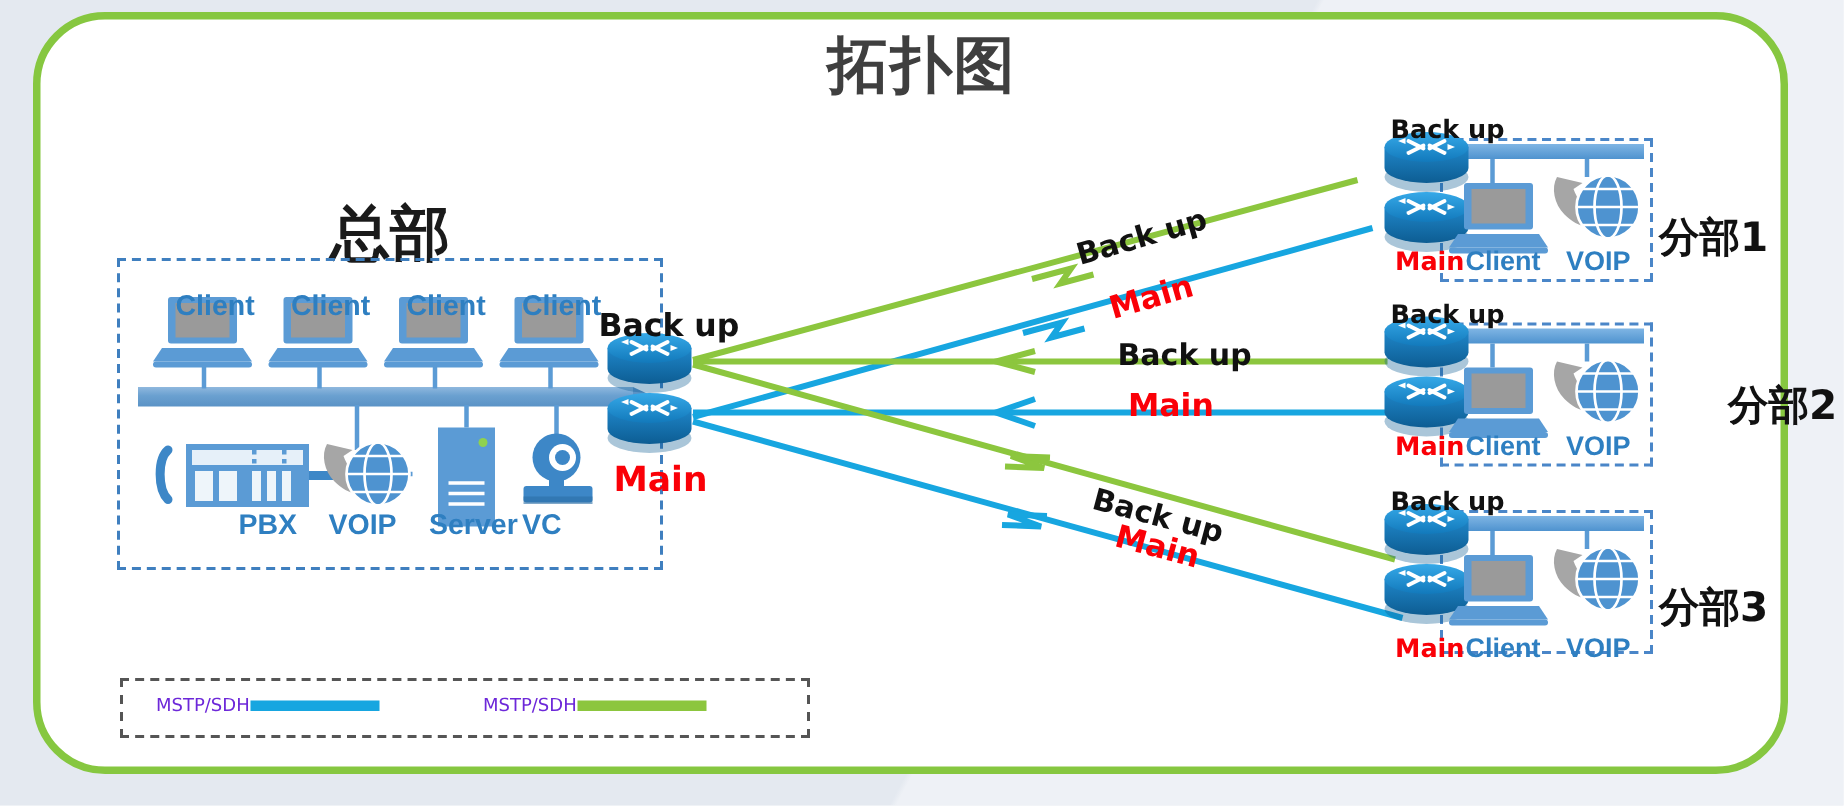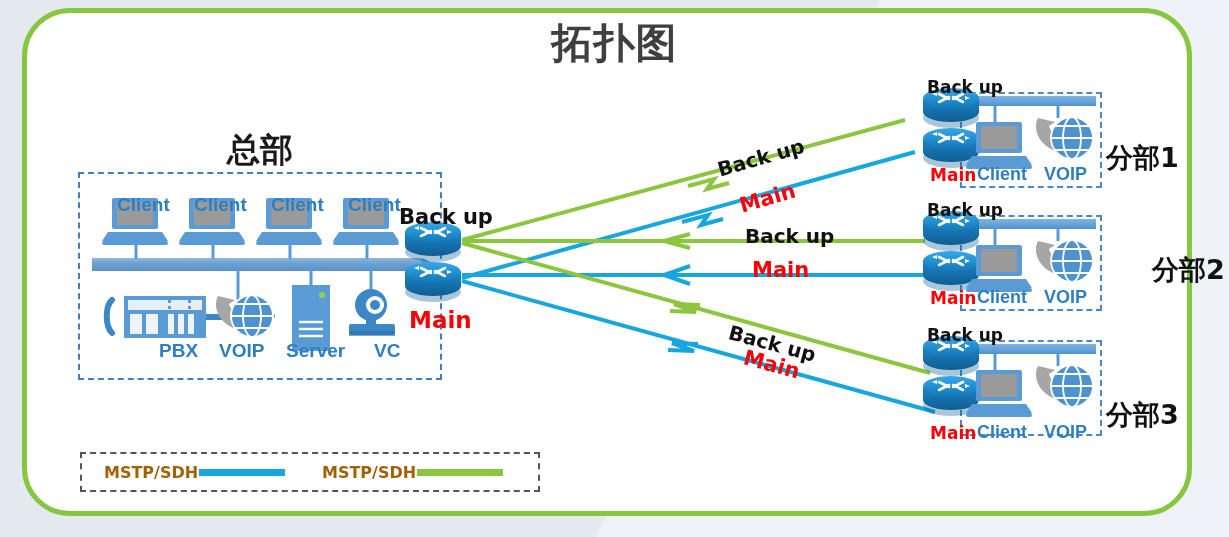--- a/index.html
+++ b/index.html
@@ -17,21 +17,21 @@
     background:#ffffff;border:5px solid #86c740;border-radius:48px;box-sizing:border-box;}
 
   .layer{position:absolute;left:0;top:0;width:1229px;height:537px;}
   svg.layer{overflow:visible;}
 
   .title{position:absolute;left:0;top:16px;width:1229px;text-align:center;
     font-size:41px;font-weight:bold;color:#3f3f3f;letter-spacing:1px;
     font-family:"DejaVu Sans","Liberation Sans",sans-serif;}
 
   .hq-title{position:absolute;left:170px;top:128px;width:180px;text-align:center;
-    font-size:33px;font-weight:bold;color:#1a1a1a;
+    font-size:40px;font-weight:bold;color:#1a1a1a;
     font-family:"DejaVu Sans","Liberation Sans",sans-serif;}
 
   .dashbox{position:absolute;border:2px dashed #3f7fbf;box-sizing:border-box;}
   .dashbox.hq{left:78px;top:172px;width:364px;height:208px;}
   .dashbox.br{border-color:#4a86c8;}
   .dashbox.b1{left:960px;top:92px;width:142px;height:96px;}
   .dashbox.b2{left:960px;top:215px;width:142px;height:96px;}
   .dashbox.b3{left:960px;top:340px;width:142px;height:96px;}
 
   .lbl{position:absolute;font-weight:bold;white-space:nowrap;}
@@ -47,21 +47,21 @@
     font-family:"DejaVu Sans","Liberation Sans",sans-serif;}
   .lbl.backupbig{color:#111;font-size:21px;font-weight:bold;
     font-family:"DejaVu Sans","Liberation Sans",sans-serif;}
 
   .rot-up{transform:rotate(-16deg);transform-origin:left center;}
   .rot-dn{transform:rotate(15deg);transform-origin:left center;}
 
   .legend{position:absolute;left:80px;top:452px;width:460px;height:40px;
     border:2px dashed #555;box-sizing:border-box;background:#fff;}
   .leg-item{position:absolute;display:flex;align-items:center;}
-  .leg-item .t{font-size:16px;font-weight:bold;color:#a16207;
+  .leg-item .t{font-size:12px;font-weight:normal;color:#6d28d9;
     font-family:"DejaVu Sans","Liberation Sans",sans-serif;}
   .leg-item .ln{display:block;width:86px;height:7px;margin-left:1px;}
   .leg1{left:22px;top:9px;}
   .leg2{left:240px;top:9px;}
 </style>
 </head>
 <body>
 
 <div id="root">
 
@@ -301,21 +301,21 @@
   </svg>
 
   <div class="lbl blue" style="left:117px;top:194px;width:60px;line-height:21px;">Client</div>
   <div class="lbl blue" style="left:194px;top:194px;width:60px;line-height:21px;">Client</div>
   <div class="lbl blue" style="left:271px;top:194px;width:60px;line-height:21px;">Client</div>
   <div class="lbl blue" style="left:348px;top:194px;width:60px;line-height:21px;">Client</div>
 
   <div class="lbl blue" style="left:159px;top:340px;">PBX</div>
   <div class="lbl blue" style="left:219px;top:340px;width:40px;line-height:22px;">VOIP</div>
   <div class="lbl blue" style="left:286px;top:340px;width:52px;line-height:22px;">Server</div>
-  <div class="lbl blue" style="left:374px;top:340px;">VC</div>
+  <div class="lbl blue" style="left:348px;top:340px;">VC</div>
 
   <div class="lbl backupbig" style="left:399px;top:205px;">Back up</div>
   <div class="lbl mainbig" style="left:409px;top:307px;">Main</div>
 
   <div class="lbl black rot-up" style="left:718px;top:158px;font-size:20px;">Back up</div>
   <div class="lbl red rot-up" style="left:740px;top:194px;font-size:21px;">Main</div>
 
   <div class="lbl black" style="left:745px;top:224px;font-size:20px;">Back up</div>
   <div class="lbl red" style="left:752px;top:258px;font-size:21px;">Main</div>
 
@@ -331,21 +331,21 @@
   <div class="lbl black" style="left:927px;top:200px;font-size:17px;">Back up</div>
   <div class="lbl red" style="left:930px;top:288px;font-size:17px;">Main</div>
   <div class="lbl blue sm" style="left:977px;top:287px;width:44px;line-height:21px;">Client</div>
   <div class="lbl blue sm" style="left:1044px;top:287px;width:34px;line-height:21px;">VOIP</div>
   <div class="lbl cjk" style="left:1106px;top:252px;margin-left:46px;">分部2</div>
 
   <div class="lbl black" style="left:927px;top:325px;font-size:17px;">Back up</div>
   <div class="lbl red" style="left:930px;top:423px;font-size:17px;">Main</div>
   <div class="lbl blue sm" style="left:977px;top:422px;width:44px;line-height:21px;">Client</div>
   <div class="lbl blue sm" style="left:1044px;top:422px;width:34px;line-height:21px;">VOIP</div>
-  <div class="lbl cjk" style="left:1106px;top:397px;">分部3</div>
+  <div class="lbl cjk" style="left:1106px;top:387px;">分部3</div>
 
   <div class="legend">
     <div class="leg-item leg1">
       <span class="t">MSTP/SDH</span>
       <span class="ln" style="background:#17a6e0;"></span>
     </div>
     <div class="leg-item leg2">
       <span class="t">MSTP/SDH</span>
       <span class="ln" style="background:#8cc63e;"></span>
     </div>

